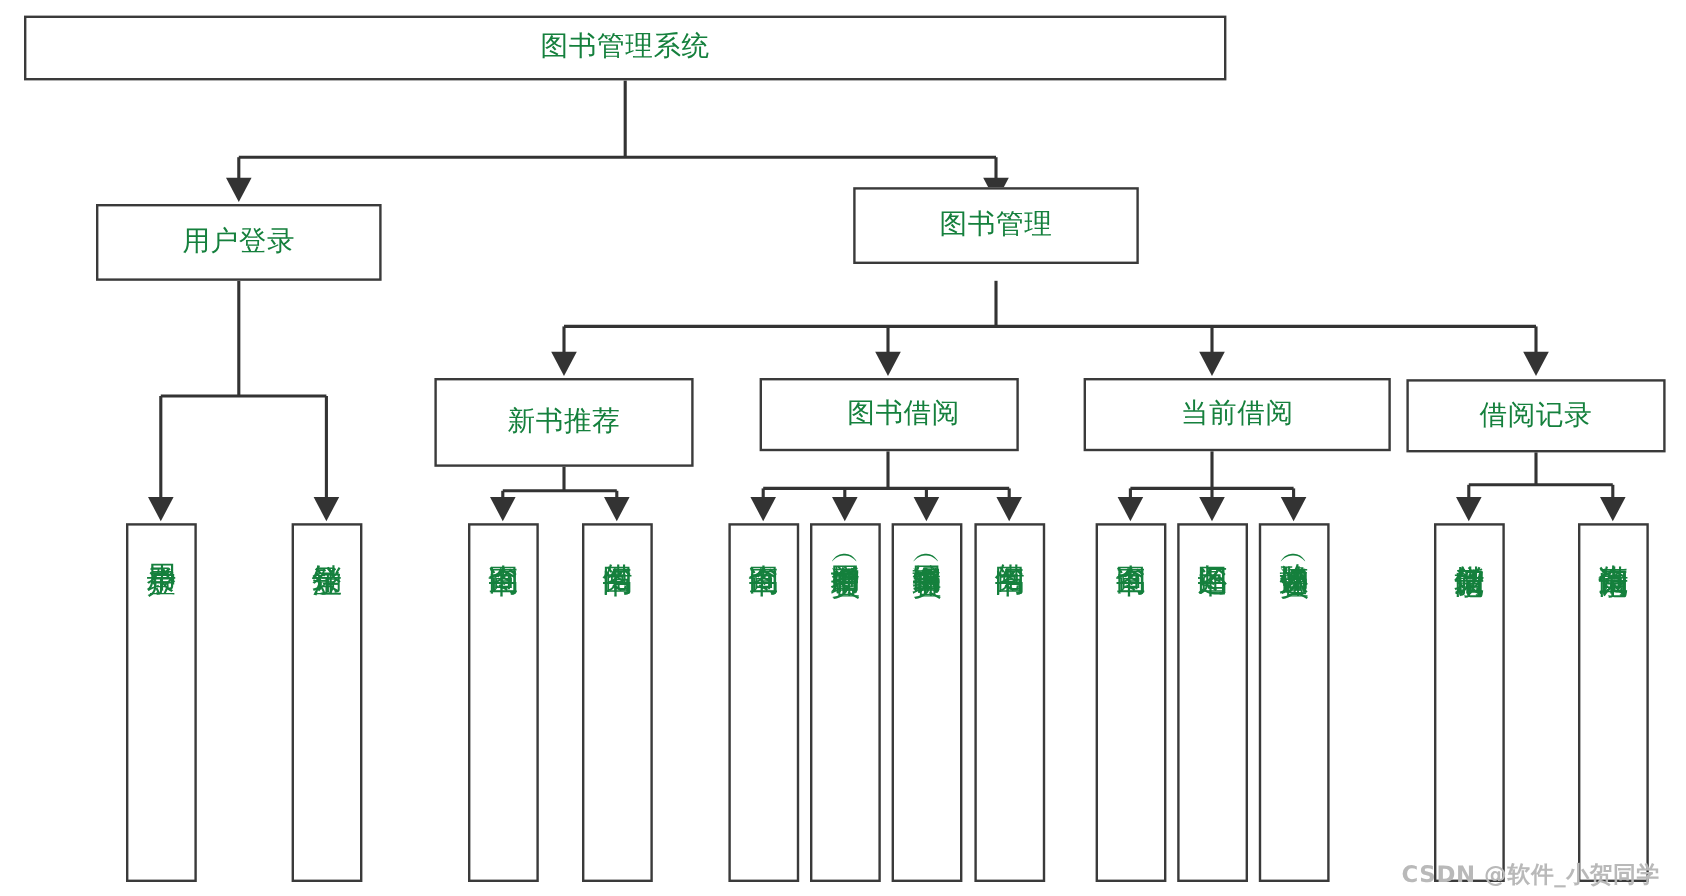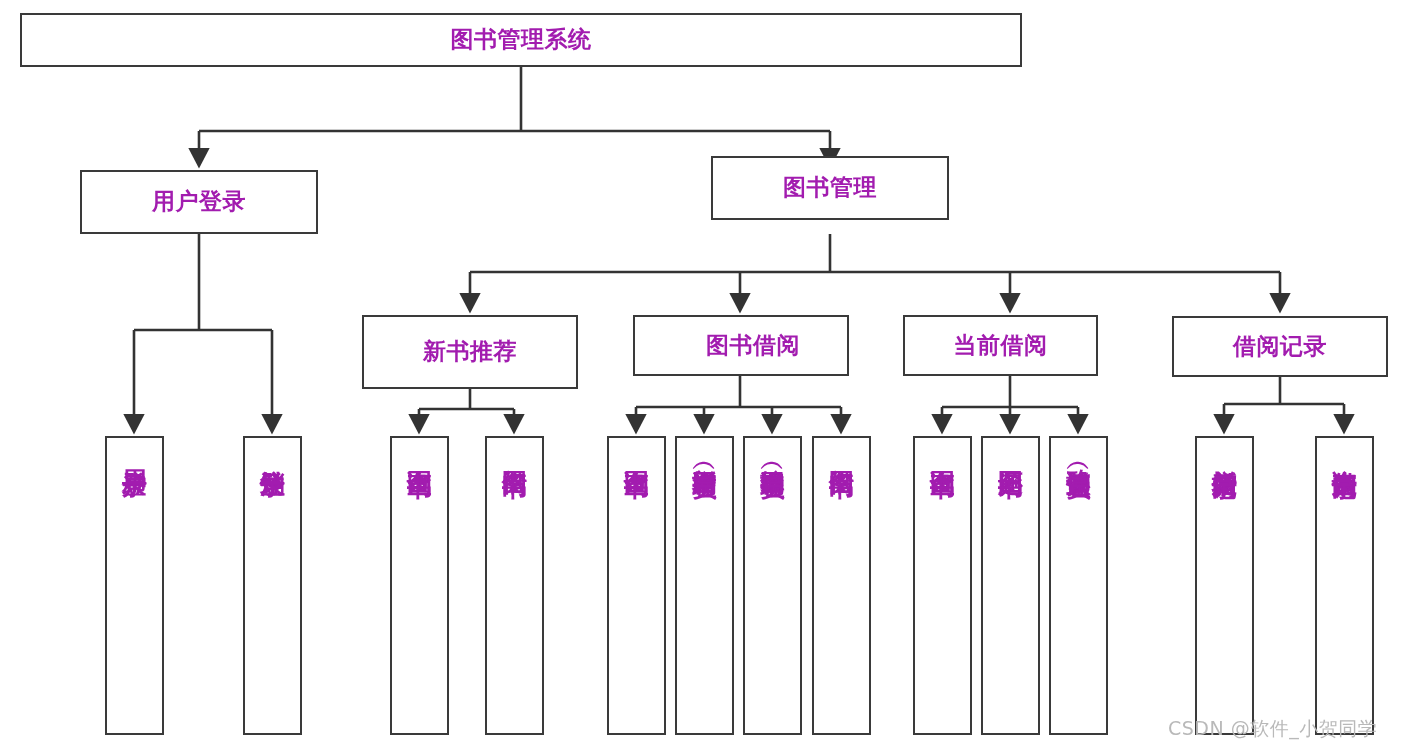--- a/index.html
+++ b/index.html
@@ -26,22 +26,21 @@
     pointer-events: none;
   }
   .node {
     position: absolute;
     box-sizing: border-box;
     background: #ffffff;
     border: 2px solid #3a3a3a;
     display: flex;
     align-items: center;
     justify-content: center;
-    color: #a21caf;
-    font-weight: bold;
+    color: #15803d;
   }
   .node .label {
     display: block;
     text-align: center;
     line-height: 1.18;
     white-space: nowrap;
   }
   .node.horizontal .label {
     font-size: 23px;
     letter-spacing: 0.5px;
@@ -139,21 +138,21 @@
   <div class="node horizontal" style="left:711px; top:156px; width:238px; height:64px;">
     <span class="label">图书管理</span>
   </div>
 
   <div class="node horizontal" style="left:362px; top:315px; width:216px; height:74px;">
     <span class="label">新书推荐</span>
   </div>
   <div class="node horizontal" style="left:633px; top:315px; width:216px; height:61px;padding-left:24px;">
     <span class="label">图书借阅</span>
   </div>
-  <div class="node horizontal" style="left:903px; top:315px; width:195px; height:61px;">
+  <div class="node horizontal" style="left:903px; top:315px; width:256px; height:61px;">
     <span class="label">当前借阅</span>
   </div>
   <div class="node horizontal" style="left:1172px; top:316px; width:216px; height:61px;">
     <span class="label">借阅记录</span>
   </div>
 
   <div class="node vertical" style="left:105px; top:436px; width:59px; height:299px;">
     <span class="label">用户登录</span>
   </div>
   <div class="node vertical" style="left:243px; top:436px; width:59px; height:299px;">
@@ -190,15 +189,15 @@
     <span class="label">确认归还（管理员）</span>
   </div>
 
   <div class="node vertical" style="left:1195px; top:436px; width:59px; height:299px;">
     <span class="label">新增借阅记录</span>
   </div>
   <div class="node vertical" style="left:1315px; top:436px; width:59px; height:299px;">
     <span class="label">查询借阅记录</span>
   </div>
 
-  <div class="watermark" style="left:1168px; top:716px;">CSDN @软件_小贺同学</div>
+  <div class="watermark" style="left:1168px; top:716px;font-weight:bold;">CSDN @软件_小贺同学</div>
 
 </div>
 
 </body></html>

